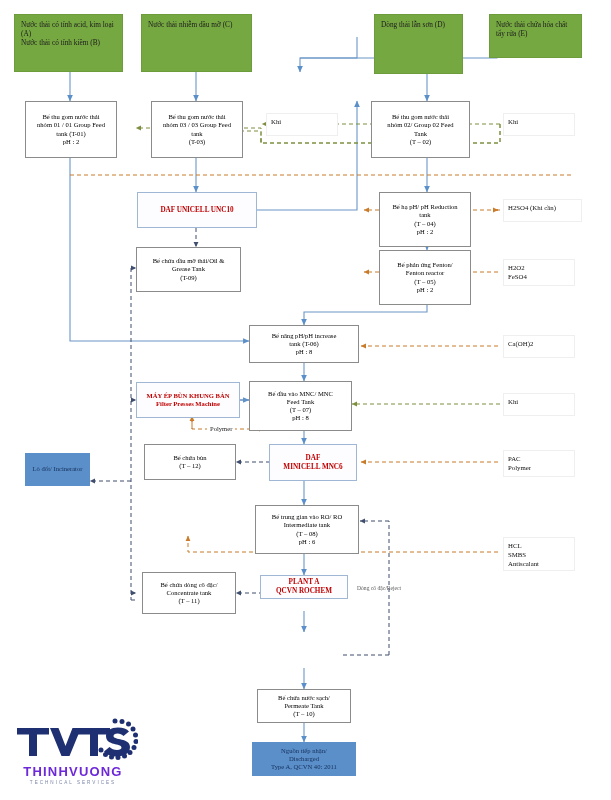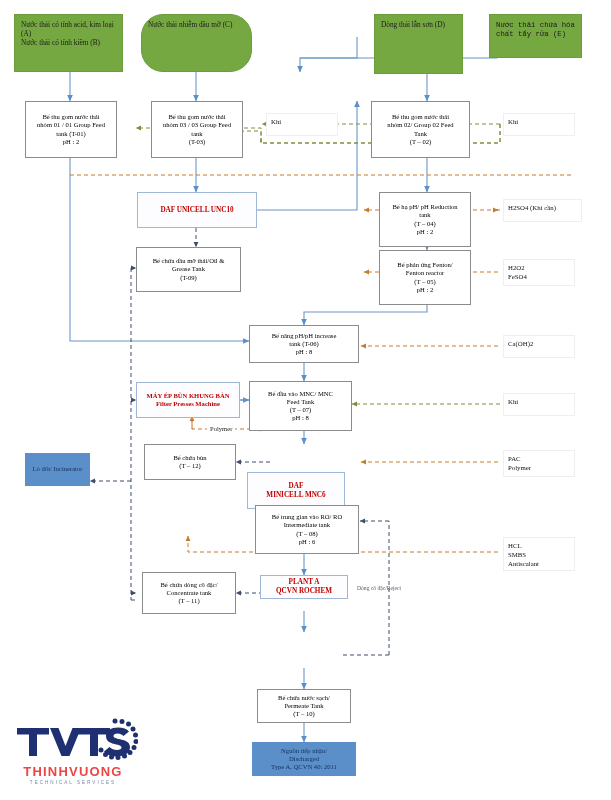--- a/index.html
+++ b/index.html
@@ -17,21 +17,21 @@
   .redsm{color:#c00000;font-weight:bold;font-size:6.6px;}
   .bluebox{background:#5b8fc9;border:1px solid #5b8fc9;color:#15305c;font-size:6.6px;}
   .chem{position:absolute;box-sizing:border-box;background:#fff;border:1px solid #efefef;
         color:#111;font-size:6.8px;padding:3px 0 0 4px;line-height:1.35;text-align:left;}
   .chem span{display:block;}
   .freetext{position:absolute;color:#5a5a5a;font-size:5.6px;}
   .freetext2{position:absolute;color:#222;font-size:6.6px;background:#fff;padding:1px 3px;}
   .logo{position:absolute;left:8px;top:712px;width:130px;height:80px;}
   .logo .lt{position:absolute;left:0;top:4px;width:130px;height:48px;}
   .logo .nm{position:absolute;left:0;top:52px;width:130px;text-align:center;
-             color:#ef4444;font-size:13px;font-weight:bold;letter-spacing:1.2px;
+             color:#6d28d9;font-size:13px;font-weight:bold;letter-spacing:1.2px;
              font-family:"Liberation Sans",sans-serif;}
   .logo .sb{position:absolute;left:0;top:68px;width:130px;text-align:center;
              color:#7b86ab;font-size:4.6px;letter-spacing:2.0px;
              font-family:"Liberation Sans",sans-serif;}
 </style>
 </head>
 <body>
 
 <div id="stage">
 
@@ -133,29 +133,29 @@
     <g fill="none" stroke="#6a96c8" stroke-width="1.1">
       <path d="M163,400 L249,400"></path>
     </g>
   </svg>
 
   <div class="node green" style="left:14px;top:14px;width:109px;height:58px;">
     <span>Nước thải có tính acid, kim loại (A)</span>
     <span>Nước thải có tính kiềm (B)</span>
   </div>
 
-  <div class="node green" style="left:141px;top:14px;width:111px;height:58px;border-radius:22px;">
+  <div class="node green" style="left:141px;top:14px;width:111px;height:58px;">
     <span>Nước thải nhiễm dầu mỡ (C)</span>
   </div>
 
   <div class="node green" style="left:374px;top:14px;width:89px;height:60px;">
     <span>Dòng thải lẫn sơn (D)</span>
   </div>
 
-  <div class="node green" style="left:489px;top:14px;width:93px;height:44px;font-family:Liberation Mono, monospace;">
+  <div class="node green" style="left:489px;top:14px;width:93px;height:44px;">
     <span>Nước thải chứa hóa chất tẩy rửa (E)</span>
   </div>
 
   <div class="node tank" style="left:25px;top:101px;width:92px;height:57px;">
     <div>Bể thu gom nước thải</div>
     <div>nhóm 01 / 01 Group Feed</div>
     <div>tank (T-01)</div>
     <div>pH : 2</div>
   </div>
 
@@ -217,21 +217,21 @@
 
   <div class="node bluebox" style="left:25px;top:453px;width:65px;height:33px;">
     <div>Lò đốt/ Incinerator</div>
   </div>
 
   <div class="node tank" style="left:144px;top:444px;width:92px;height:36px;">
     <div>Bể chứa bùn</div>
     <div>(T – 12)</div>
   </div>
 
-  <div class="node tankblue" style="left:247px;top:444px;width:98px;height:37px;margin-top:28px;">
+  <div class="node tankblue" style="left:269px;top:444px;width:88px;height:37px;">
     <div class="red">DAF</div>
     <div class="red">MINICELL MNC6</div>
   </div>
 
   <div class="node tank" style="left:255px;top:505px;width:104px;height:49px;">
     <div>Bể trung gian vào RO/ RO</div>
     <div>Intermediate tank</div>
     <div>(T – 08)</div>
     <div>pH : 6</div>
   </div>

